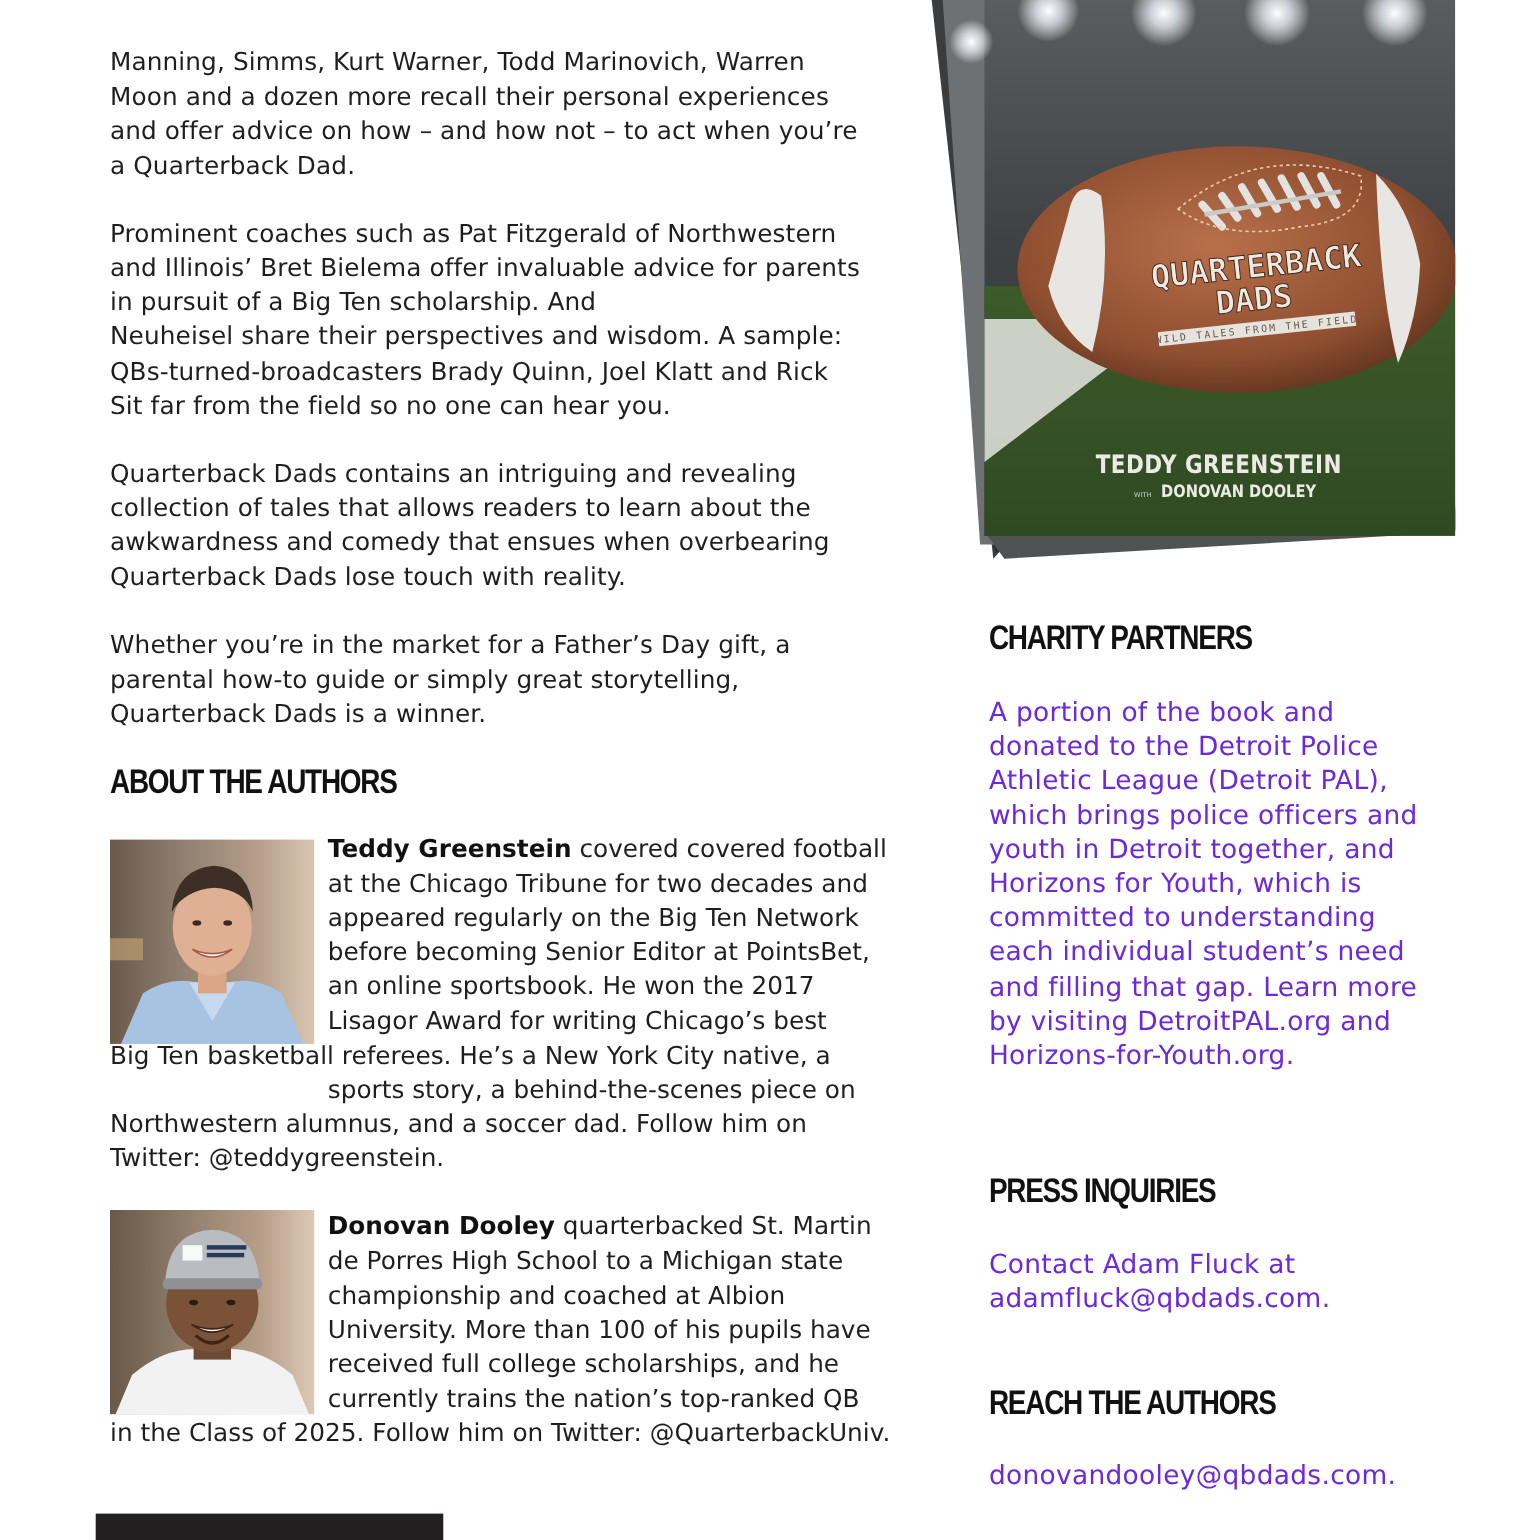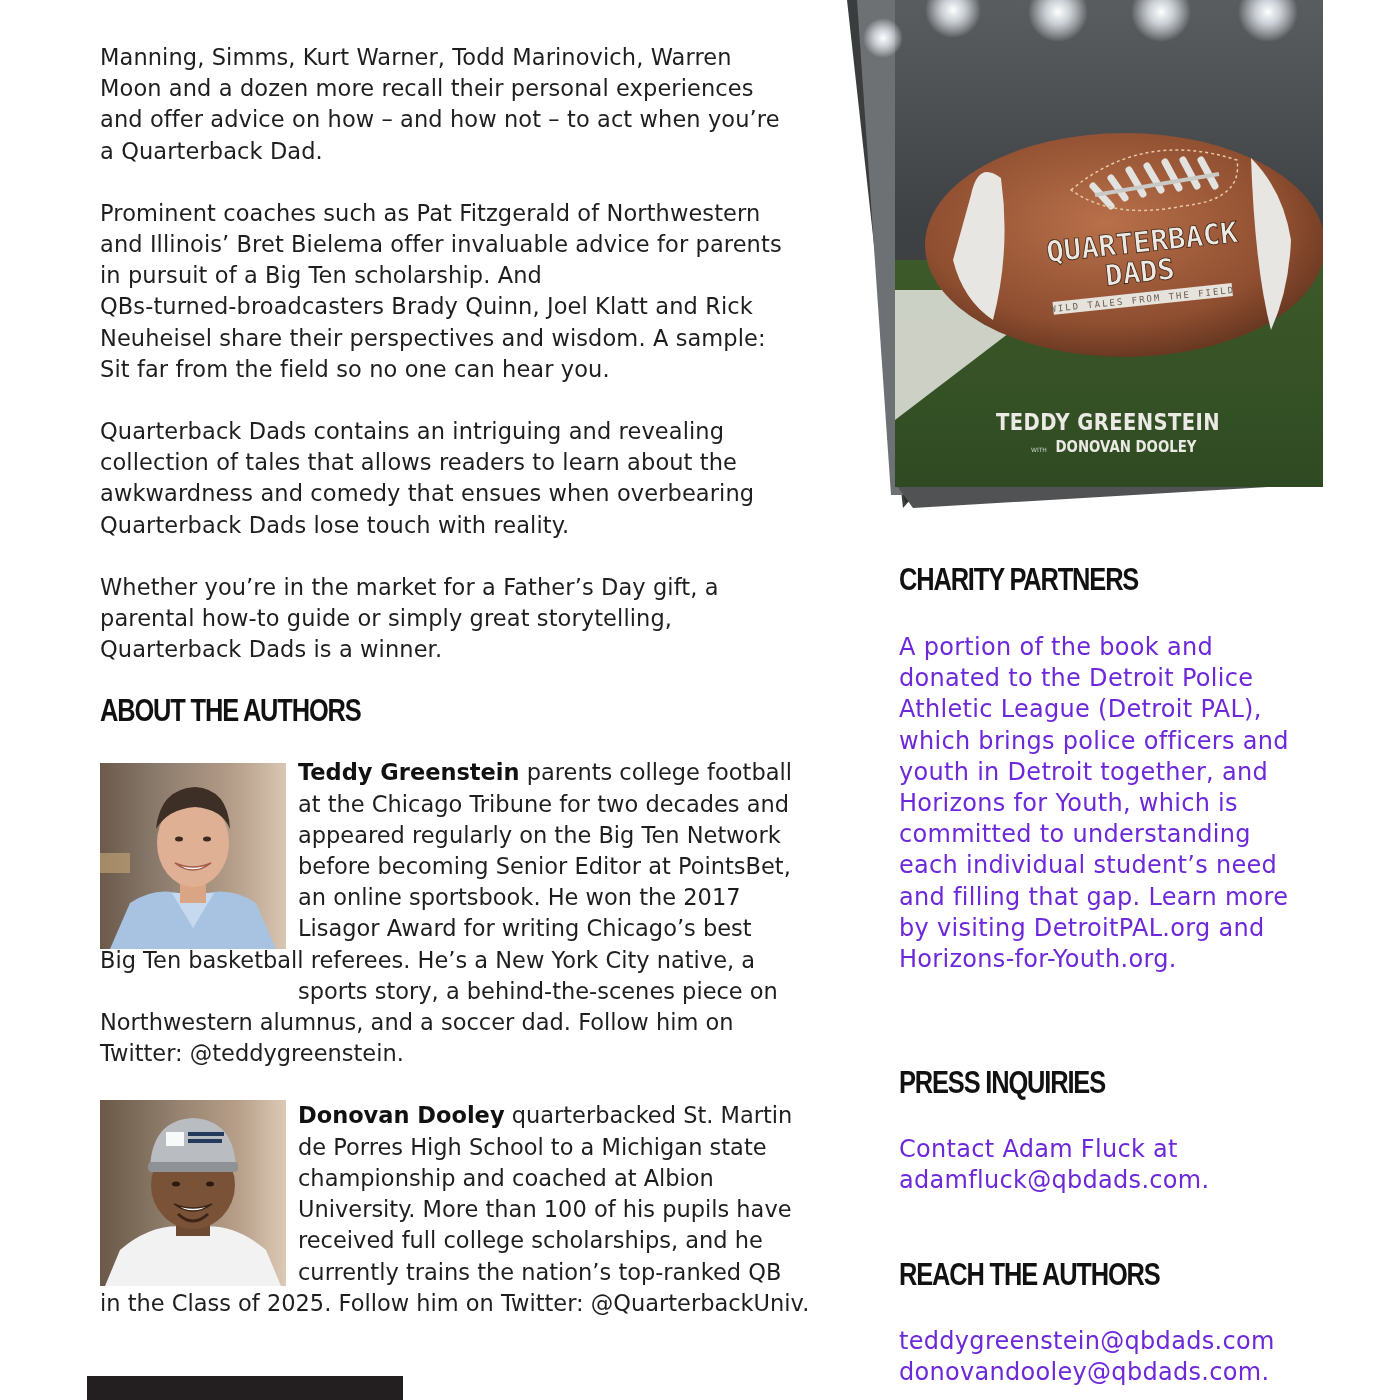--- a/index.html
+++ b/index.html
@@ -48,22 +48,22 @@
     <p class="para">
       <span class="line">Manning, Simms, Kurt Warner, Todd Marinovich, Warren</span>
       <span class="line">Moon and a dozen more recall their personal experiences</span>
       <span class="line">and offer advice on how – and how not – to act when you’re</span>
       <span class="line">a Quarterback Dad.</span>
     </p>
     <p class="para">
       <span class="line">Prominent coaches such as Pat Fitzgerald of Northwestern</span>
       <span class="line">and Illinois’ Bret Bielema offer invaluable advice for parents</span>
       <span class="line">in pursuit of a Big Ten scholarship. And</span>
+      <span class="line">Neuheisel share their perspectives and wisdom. A sample:</span>
       <span class="line">QBs-turned-broadcasters Brady Quinn, Joel Klatt and Rick</span>
-      <span class="line">Neuheisel share their perspectives and wisdom. A sample:</span>
       <span class="line">Sit far from the field so no one can hear you.</span>
     </p>
     <p class="para">
       <span class="line">Quarterback Dads contains an intriguing and revealing</span>
       <span class="line">collection of tales that allows readers to learn about the</span>
       <span class="line">awkwardness and comedy that ensues when overbearing</span>
       <span class="line">Quarterback Dads lose touch with reality.</span>
     </p>
     <p class="para" style="margin-bottom:26px">
       <span class="line">Whether you’re in the market for a Father’s Day gift, a</span>
@@ -91,21 +91,21 @@
         <path d="M72 130 L93 165 L114 130 Z" fill="#c6d9ee"></path>
         <rect x="80" y="110" width="26" height="30" fill="#d9a585"></rect>
         <ellipse cx="93" cy="80" rx="36" ry="44" fill="#e0b094"></ellipse>
         <path d="M56 66 Q60 26 95 24 Q128 26 130 66 Q122 46 95 44 Q68 46 56 66 Z" fill="#3d2f26"></path>
         <ellipse cx="79" cy="76" rx="4" ry="2.5" fill="#3a2a20"></ellipse>
         <ellipse cx="107" cy="76" rx="4" ry="2.5" fill="#3a2a20"></ellipse>
         <path d="M75 100 Q93 114 111 100 Q93 108 75 100 Z" fill="#ffffff" stroke="#a35c4a" stroke-width="1.5"></path>
       </svg>
     </div>
     <div class="bio">
-      <span class="line ind"><b>Teddy Greenstein</b><span> parents college football</span></span>
+      <span class="line ind"><b>Teddy Greenstein</b><span> covered covered football</span></span>
       <span class="line ind">at the Chicago Tribune for two decades and</span>
       <span class="line ind">appeared regularly on the Big Ten Network</span>
       <span class="line ind">before becoming Senior Editor at PointsBet,</span>
       <span class="line ind">an online sportsbook. He won the 2017</span>
       <span class="line ind">Lisagor Award for writing Chicago’s best</span>
       <span class="line">Big Ten basketball referees. He’s a New York City native, a</span>
       <span class="line ind">sports story, a behind-the-scenes piece on</span>
       <span class="line">Northwestern alumnus, and a soccer dad. Follow him on</span>
       <span class="line">Twitter: @teddygreenstein.</span>
     </div>
@@ -239,18 +239,17 @@
   <h2 class="heading">Press Inquiries</h2>
   <div class="rtext" style="margin-top:31px">
     <span class="line">Contact Adam Fluck at</span>
     <span class="line">adamfluck@qbdads.com.</span>
   </div>
 </div>
 
 <div class="col-right" style="top:1255px">
   <h2 class="heading">Reach the Authors</h2>
   <div class="rtext" style="margin-top:31px">
-    <span class="line">teddygreenstein@qbdads.com</span>
     <span class="line">donovandooley@qbdads.com.</span>
   </div>
 </div>
 
 <div class="footer-bar"></div>
 
 </body></html>

